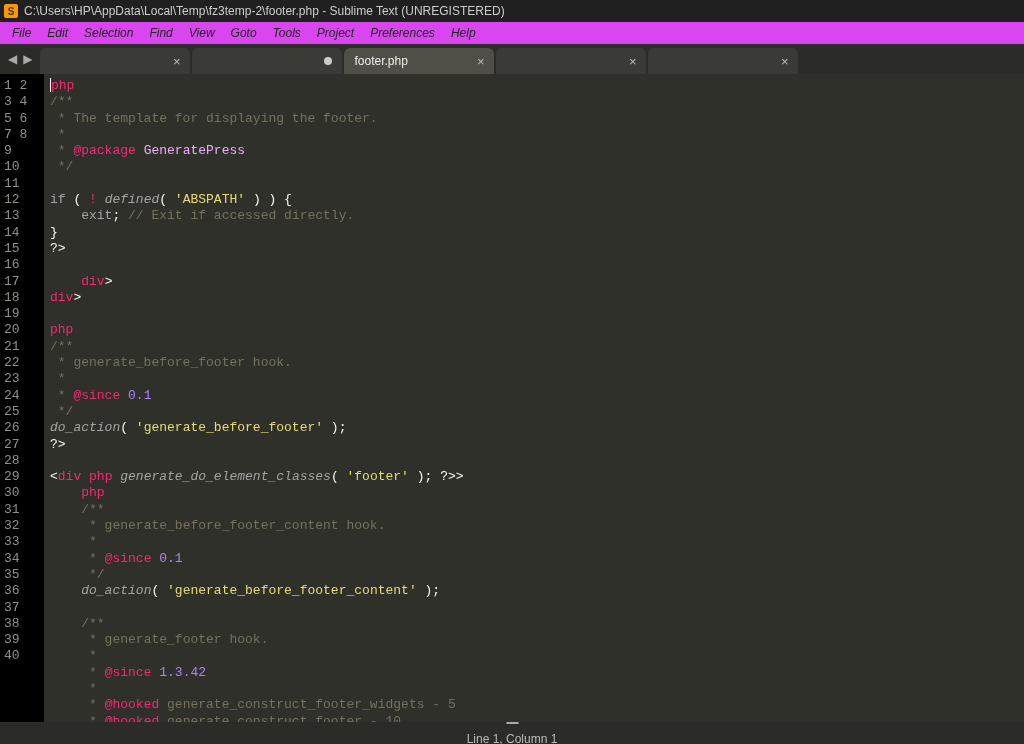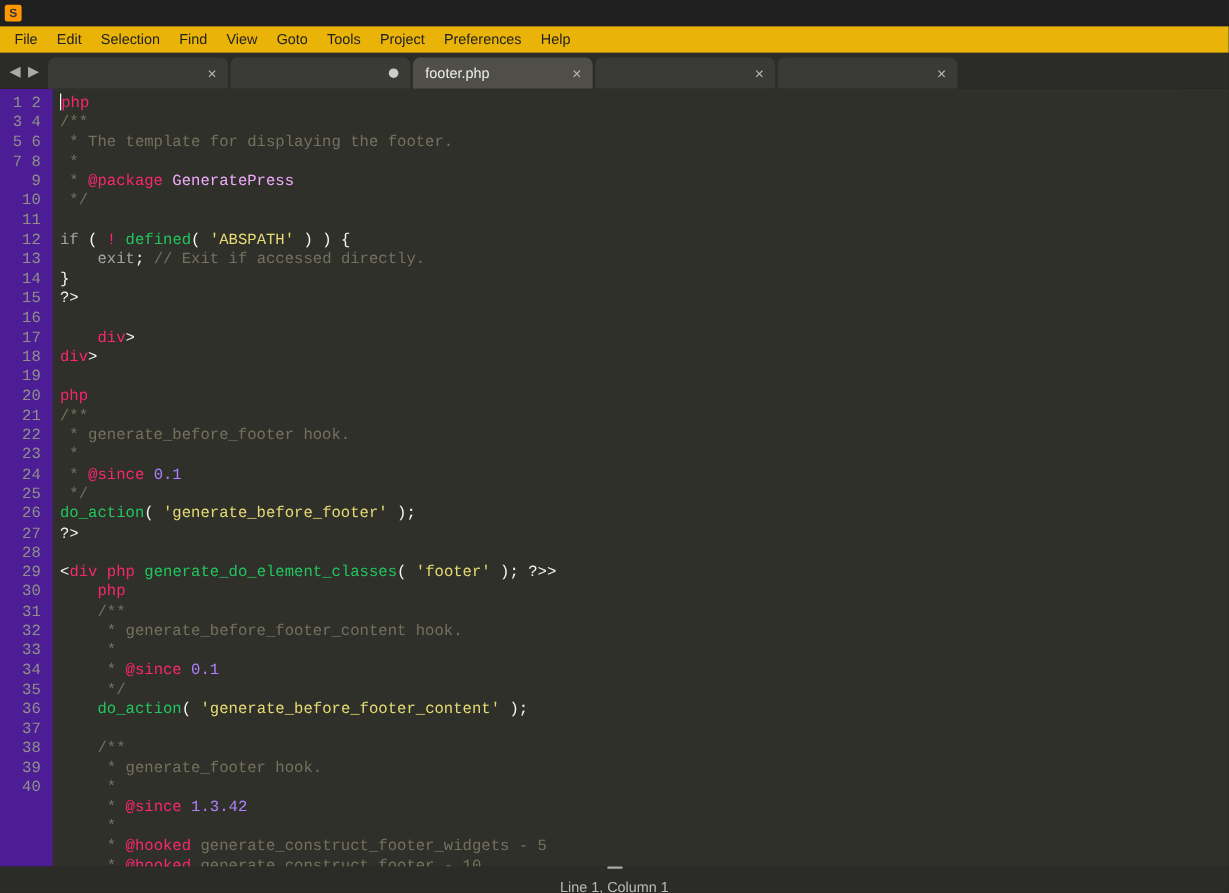--- a/index.html
+++ b/index.html
@@ -30,26 +30,27 @@
   border-radius: 2px;
   display: inline-flex;
   align-items: center;
   justify-content: center;
   font-weight: bold;
   color: #3a3a3a;
   font-size: 10px;
 }
 .menu-bar {
   height: 22px;
-  background: #eab308;
+  background: #d946ef;
   color: #222;
   display: flex;
   align-items: center;
   padding: 0 4px;
   font-size: 12px;
+  font-style: italic;
 }
 .menu-bar span { padding: 2px 8px; cursor: default; }
 .hist-bar {
   height: 30px;
   background: #2b2b28;
   display: flex;
   align-items: flex-end;
 }
 .hist-arrows {
   display: flex;
@@ -85,23 +86,22 @@
 .tab .label.blur { filter: blur(2px); color: #777; }
 .editor-area {
   flex: 1;
   display: flex;
   background: #2f302a;
   overflow: hidden;
   position: relative;
 }
 .gutter {
   width: 44px;
-  background: #4c1d95;
+  background: #000000;
   color: #8f908a;
-  text-align: right;
   padding: 4px 10px 4px 4px;
   font-family: Consolas, "Courier New", monospace;
   font-size: 13px;
   line-height: 16.3px;
   user-select: none;
 }
 .code {
   flex: 1;
   padding: 4px 4px 4px 6px;
   font-family: Consolas, "Courier New", monospace;
@@ -136,38 +136,39 @@
   position: absolute;
   left: 3px; top: 0; bottom: 0;
   width: 1px;
   background: #aaa;
 }
 
 .c-punct   { color: #f8f8f2; }
 .c-kw      { color: #a3a3a3; }
 .c-tag     { color: #f92672; }
 .c-tagname { color: #f92672; }
-.c-func    { color: #22c55e; }
+.c-func    { color: #a3a3a3; font-style: italic; }
 .c-str     { color: #e6db74; }
 .c-num     { color: #ae81ff; }
 .c-cmt     { color: #75715e; }
 .c-doc     { color: #75715e; }
 .c-doctag  { color: #f92672; }
 .c-op      { color: #f92672; }
 .c-pkg     { color: #f0abfc; }
 
 .caret {
   display:inline-block;width:1px;height:14px;background:#fff;vertical-align:text-top;
 }
 </style>
 </head>
 <body>
 
 <div class="title-bar">
   <span class="icon">S</span>
+  <span>C:\Users\HP\AppData\Local\Temp\fz3temp-2\footer.php - Sublime Text (UNREGISTERED)</span>
 </div>
 
 <div class="menu-bar">
   <span>File</span>
   <span>Edit</span>
   <span>Selection</span>
   <span>Find</span>
   <span>View</span>
   <span>Goto</span>
   <span>Tools</span>

